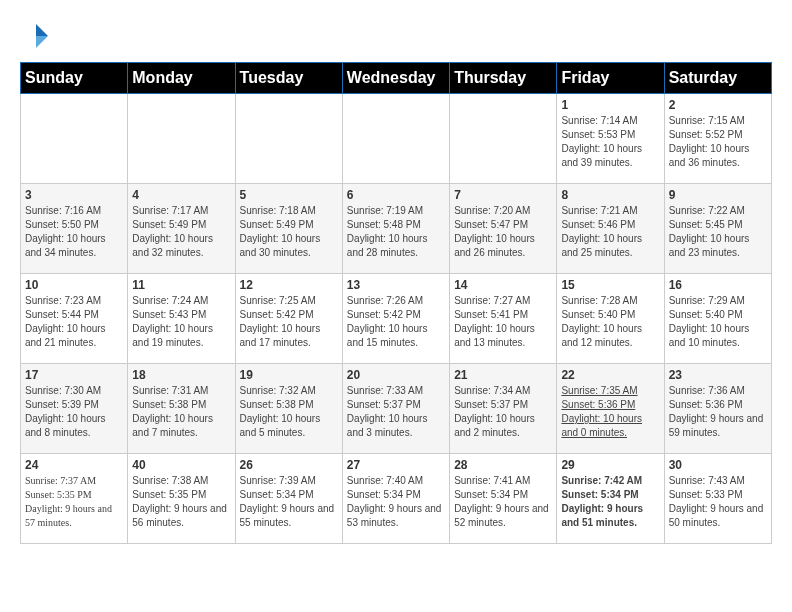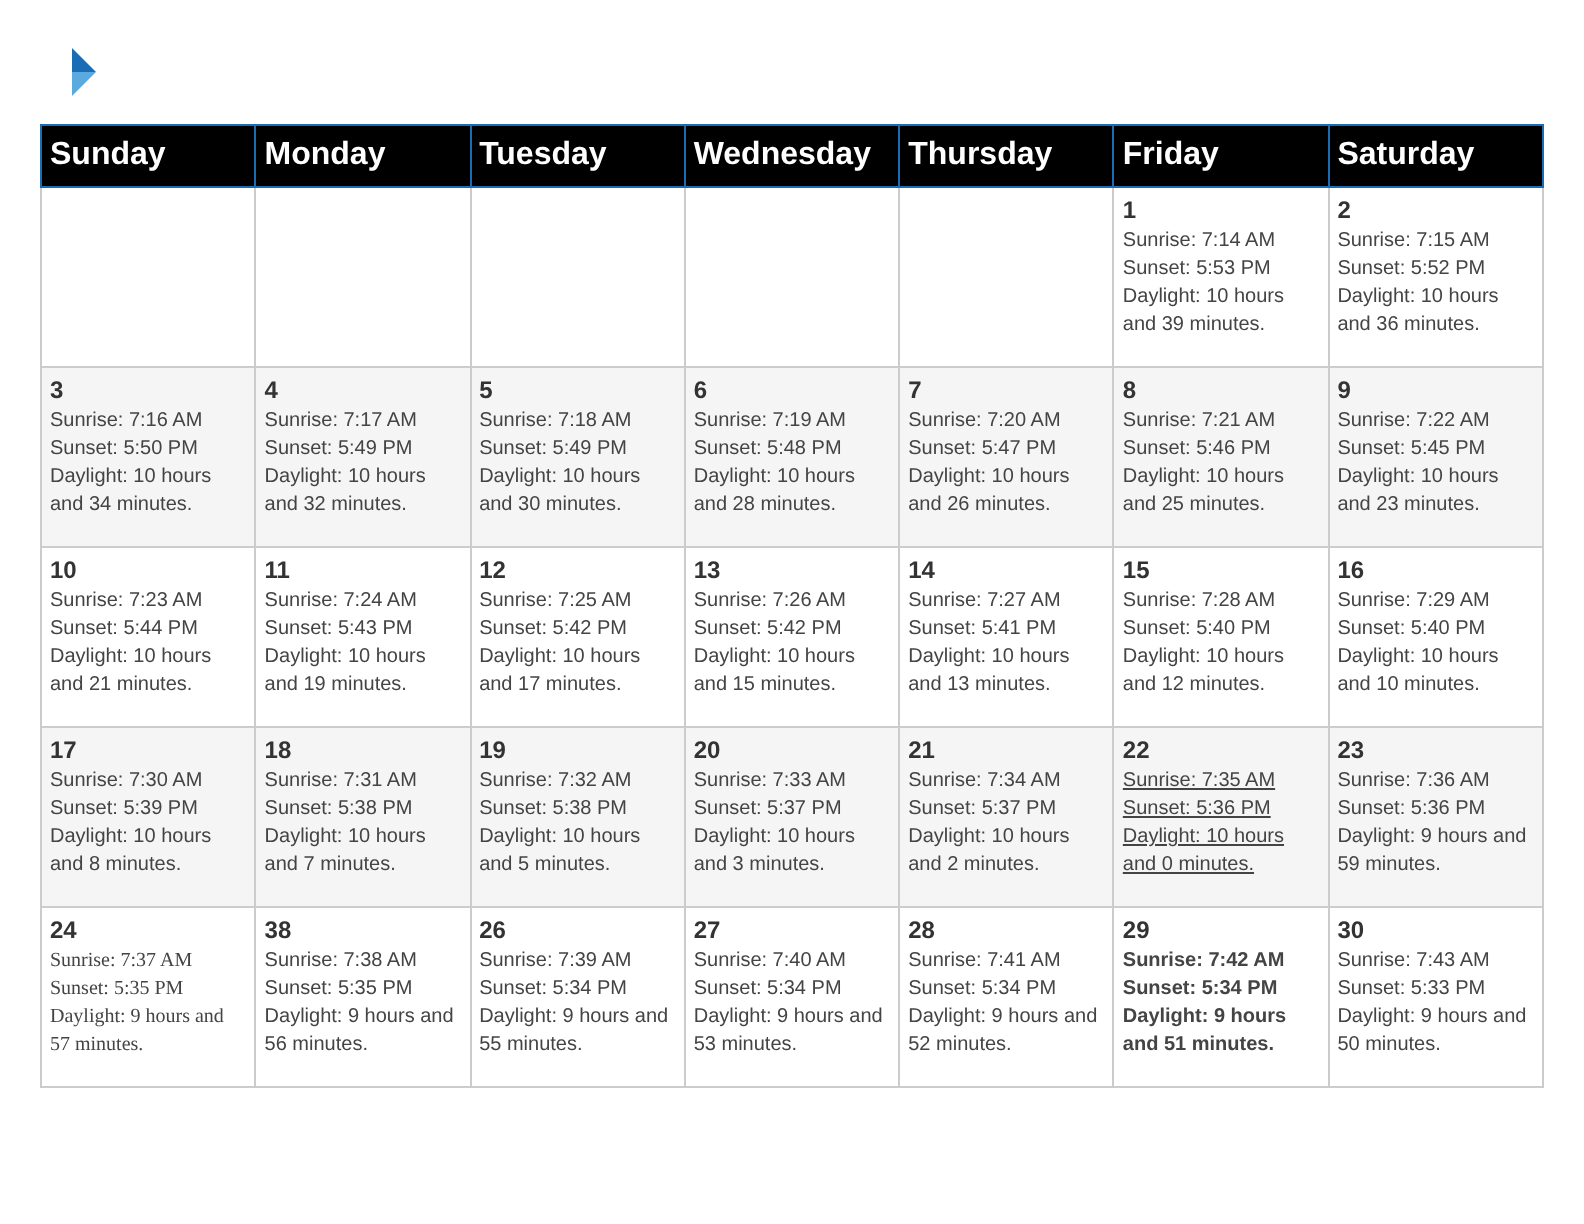--- a/index.html
+++ b/index.html
@@ -269,21 +269,21 @@
         </td>
       </tr>
       <tr>
         <td>
           <div class="day-num">24</div>
           <div class="day-info" style="white-space: pre-line; font-family: Liberation Serif, serif;">Sunrise: 7:37 AM
 Sunset: 5:35 PM
 Daylight: 9 hours and 57 minutes.</div>
         </td>
         <td>
-          <div class="day-num">38</div>
+          <div class="day-num">40</div>
           <div class="day-info" style="white-space: pre-line;">Sunrise: 7:38 AM
 Sunset: 5:35 PM
 Daylight: 9 hours and 56 minutes.</div>
         </td>
         <td>
           <div class="day-num">26</div>
           <div class="day-info" style="white-space: pre-line;">Sunrise: 7:39 AM
 Sunset: 5:34 PM
 Daylight: 9 hours and 55 minutes.</div>
         </td>

